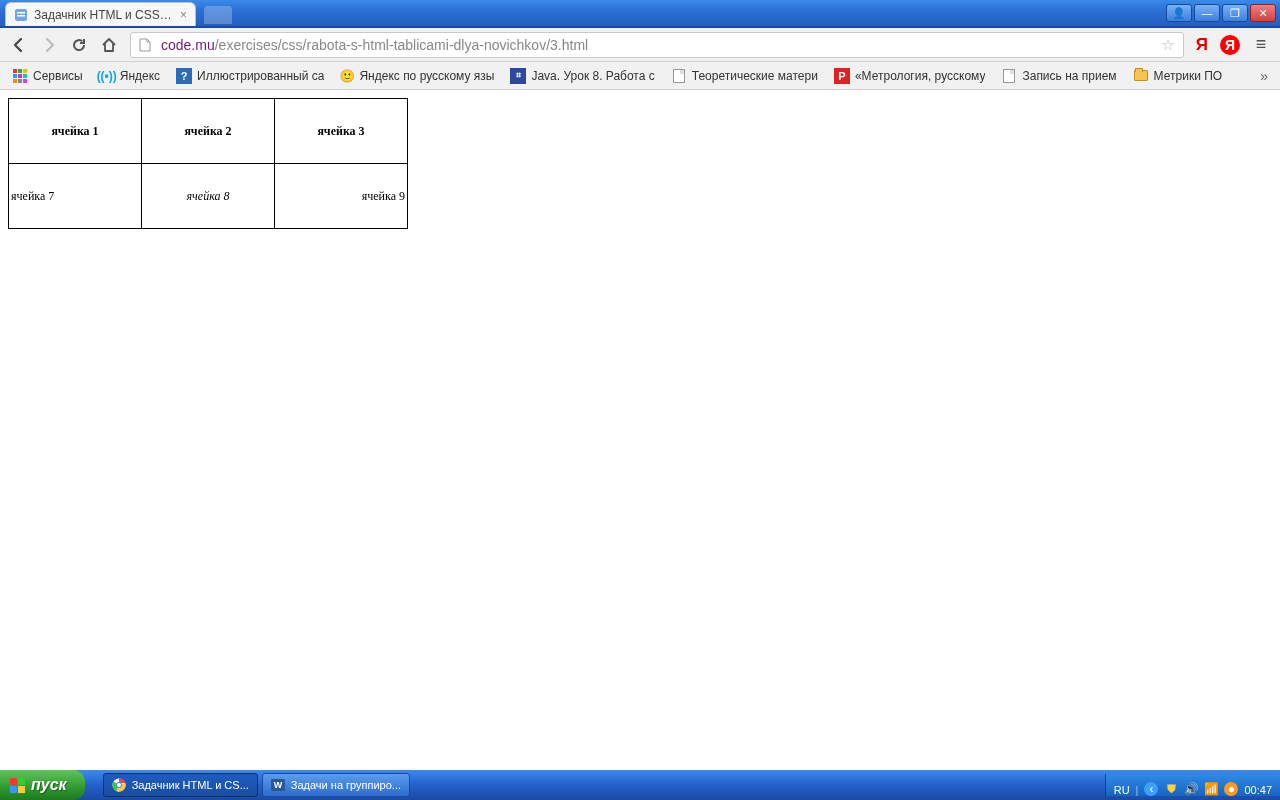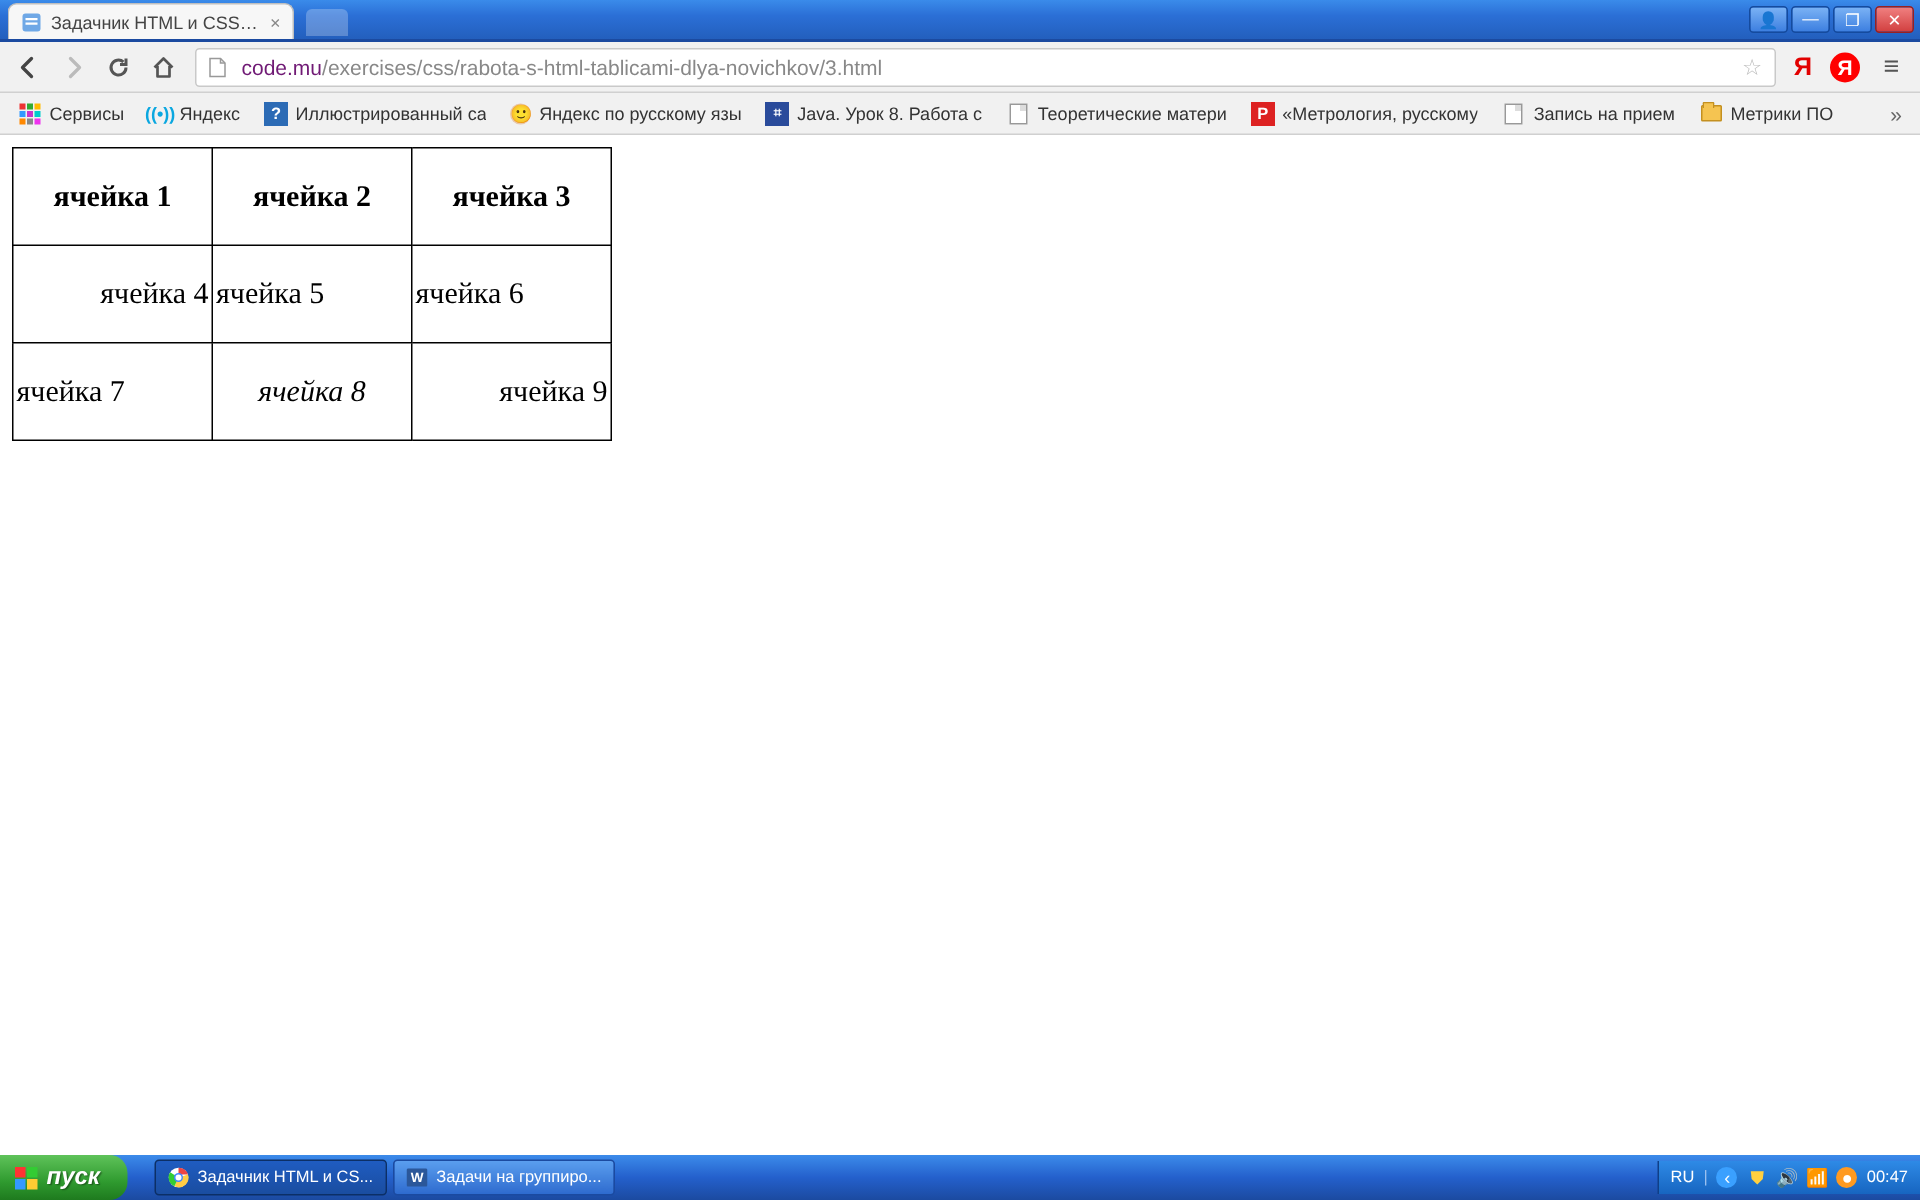--- a/index.html
+++ b/index.html
@@ -61,21 +61,21 @@
   .bookmarks {
     height: 28px; background:#f1f1f1; border-bottom:1px solid #d0d0d0;
     display:flex; align-items:center; padding:0 6px; gap:4px; font-size:12px; color:#333;
   }
   .bm { display:flex; align-items:center; gap:5px; padding:3px 6px; border-radius:3px; white-space:nowrap; max-width:180px;}
   .bm .ico { width:16px;height:16px;display:flex;align-items:center;justify-content:center;font-size:12px;}
   .bm .lbl { overflow:hidden; text-overflow:ellipsis; white-space:nowrap; max-width:150px;}
   .bm-chevron { margin-left:auto; color:#666; padding:0 6px; font-size:14px;}
 
   
-  .page { flex:1; background:#fff; padding:8px; font-family:"Times New Roman", serif; font-size:20px; color:#000;}
+  .page { flex:1; background:#fff; padding:8px; font-family:"Times New Roman", serif; font-size:12px; color:#000;}
   table.exercise { border-collapse: collapse; }
   table.exercise td, table.exercise th {
     border:1px solid #000; width:133px; height:65px; padding:0 2px;
   }
   table.exercise th { font-weight:bold; text-align:center; }
   .al-right { text-align:right; }
   .al-left { text-align:left; }
   .al-center { text-align:center;font-style:italic; }
 
   
@@ -97,21 +97,21 @@
   .start-flag span:nth-child(4){background:#fc3;}
   .task-item {
     height:24px; margin:0 2px; padding:0 8px; display:flex; align-items:center;
     background:linear-gradient(to bottom,#5a9dee,#2e6bce); border:1px solid #1b4aa0;
     border-radius:3px; max-width:170px; gap:6px;
   }
   .task-item.active { background:linear-gradient(to bottom,#1f5cc1,#1a4da0); border-color:#0c2f66;}
   .task-item .ti-lbl { white-space:nowrap; overflow:hidden; text-overflow:ellipsis; font-size:11px;}
   .tray {
     margin-left:auto; height:22px; background:linear-gradient(to bottom,#2e8ae6,#1765c0);
-    display:flex; align-items:center; padding:0 8px; gap:6px; font-size:11px;
+    display:flex; align-items:flex-end; padding:0 8px; gap:6px; font-size:11px;
     border-left:1px solid #0f3f88;
   }
   .tray .lang { color:#fff; }
   .tray .sep { color:#9ac0f0; }
   .tray .tico { width:14px;height:14px;display:flex;align-items:center;justify-content:center;font-size:12px;}
 
   .ico-grid { display:grid; grid-template-columns:repeat(3,4px); grid-template-rows:repeat(3,4px); gap:1px;}
   .ico-grid span{ width:4px;height:4px;}
   .ico-grid span:nth-child(1){background:#e33;} .ico-grid span:nth-child(2){background:#3a3;} .ico-grid span:nth-child(3){background:#fb0;}
   .ico-grid span:nth-child(4){background:#39f;} .ico-grid span:nth-child(5){background:#c3c;} .ico-grid span:nth-child(6){background:#0cc;}
@@ -245,25 +245,20 @@
   <span class="bm-chevron">»</span>
 </div>
 
 <div class="page">
   <table class="exercise">
     <tbody>
         <tr>
       <th>ячейка 1</th>
       <th>ячейка 2</th>
       <th>ячейка 3</th>
-    </tr>
-    <tr>
-      <td class="al-right">ячейка 4</td>
-      <td class="al-left">ячейка 5</td>
-      <td class="al-left">ячейка 6</td>
     </tr>
     <tr>
       <td class="al-left">ячейка 7</td>
       <td class="al-center">ячейка 8</td>
       <td class="al-right">ячейка 9</td>
     </tr>
   </tbody>
     </table>
 </div>
 

